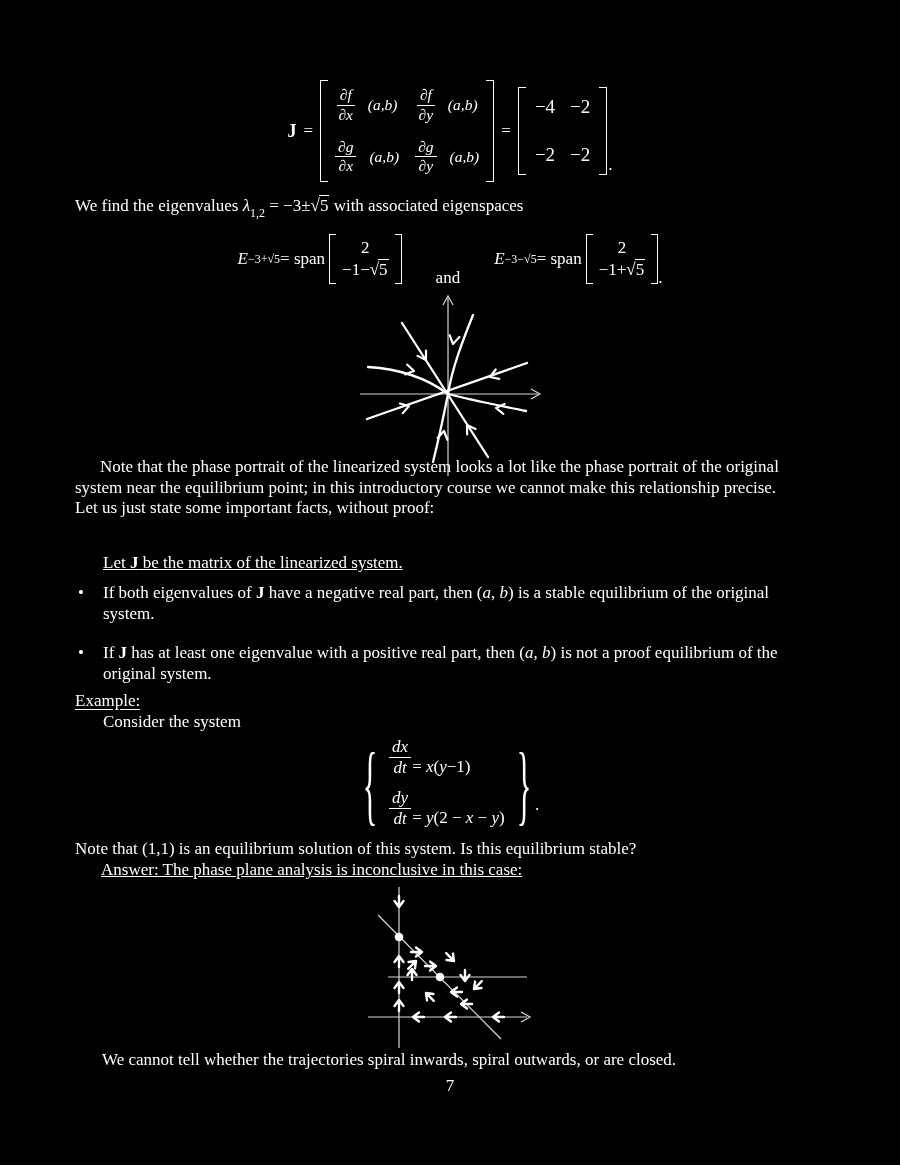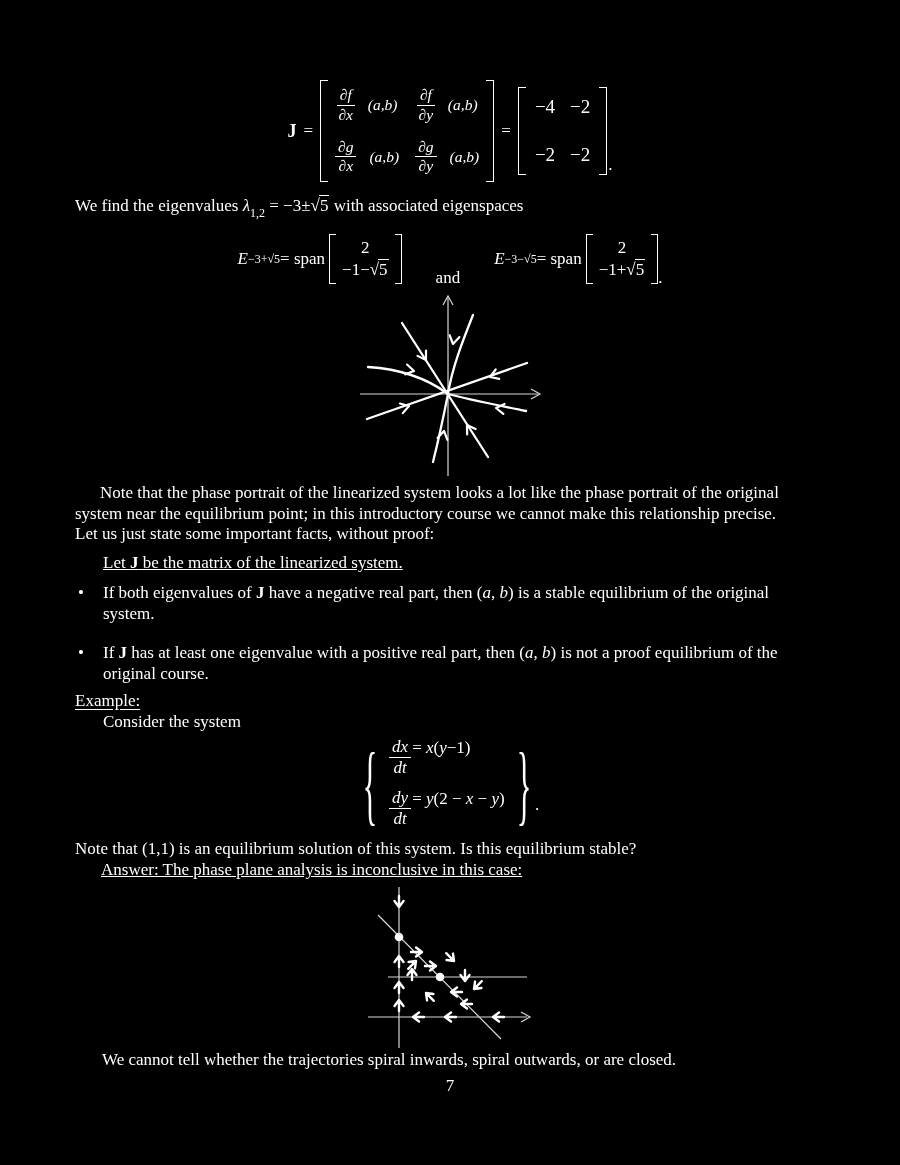--- a/index.html
+++ b/index.html
@@ -40,36 +40,36 @@
   .eig-period{align-self:flex-end;margin-bottom:-4px;}
   
   #fig1{top:290px;left:340px;}
   #fig2{top:885px;left:355px;}
   .axis{stroke:#d8d8d8;stroke-width:1.2;fill:none;}
   .traj{stroke:#fff;stroke-width:2.3;fill:none;stroke-linecap:round;}
   .ah1{stroke:#fff;stroke-width:2.2;fill:none;stroke-linecap:round;stroke-linejoin:round;}
   .fa{stroke:#fff;stroke-width:2.4;fill:none;stroke-linecap:round;stroke-linejoin:round;}
   .dot{fill:#fff;}
   
-  #para1{top:483px;left:75px;width:762px;}
+  #para1{top:457px;left:75px;width:762px;}
   #para1 .l1{padding-left:25px;}
   #fact-intro{top:553px;left:103px;text-decoration:underline;}
   .bullet{left:75px;width:772px;display:flex;}
   #bullet1{top:583px;}
   #bullet2{top:643px;}
   .bullet .marker{width:28px;padding-left:3px;box-sizing:border-box;}
   #example-h{top:691px;left:75px;text-decoration:underline;text-underline-offset:3px;}
   #lead{top:712px;left:103px;}
   
   #system{top:731px;left:0;width:900px;height:104px;display:flex;justify-content:center;align-items:center;}
   .brace{display:inline-block;font-size:38px;transform:scaleY(2.35) scaleX(0.8);font-weight:400;line-height:1;}
   .brace.lb{margin-right:10px;}
   .brace.rb{margin-left:10px;}
   .sys-col{display:flex;flex-direction:column;gap:12px;align-items:flex-start;}
-  .sysrow{display:flex;align-items:flex-start;gap:1px;}
+  .sysrow{display:flex;align-items:flex-end;gap:1px;}
   #sys-period{position:relative;top:22px;margin-left:2px;}
   #note-eq{top:839px;left:75px;}
   #answer{top:860px;left:101px;text-decoration:underline;}
   #conclusion{top:1050px;left:75px;margin-left:27px;}
   #pagenum{top:1076px;left:0;width:900px;text-align:center;}
 </style>
 </head>
 <body>
 
 <div id="page">
@@ -220,21 +220,21 @@
     <div class="btext">
       <div><span>If both eigenvalues of </span><span class="mb">J</span><span> have a negative real part, then (</span><span class="mi">a</span><span>, </span><span class="mi">b</span><span>) is a stable equilibrium of the original</span></div>
       <div>system.</div>
     </div>
   </div>
 
   <div id="bullet2" class="abs body-text bullet">
     <span class="marker">•</span>
     <div class="btext">
       <div><span>If </span><span class="mb">J</span><span> has at least one eigenvalue with a positive real part, then (</span><span class="mi">a</span><span>, </span><span class="mi">b</span><span>) is not a proof equilibrium of the</span></div>
-      <div>original course.</div>
+      <div>original system.</div>
     </div>
   </div>
 
   <div id="example-h" class="abs body-text">Example:</div>
   <div id="lead" class="abs body-text">Consider the system</div>
 
   <div id="system" class="abs">
     <span class="brace lb">{</span>
     <span class="sys-col">
       <span class="sysrow">

